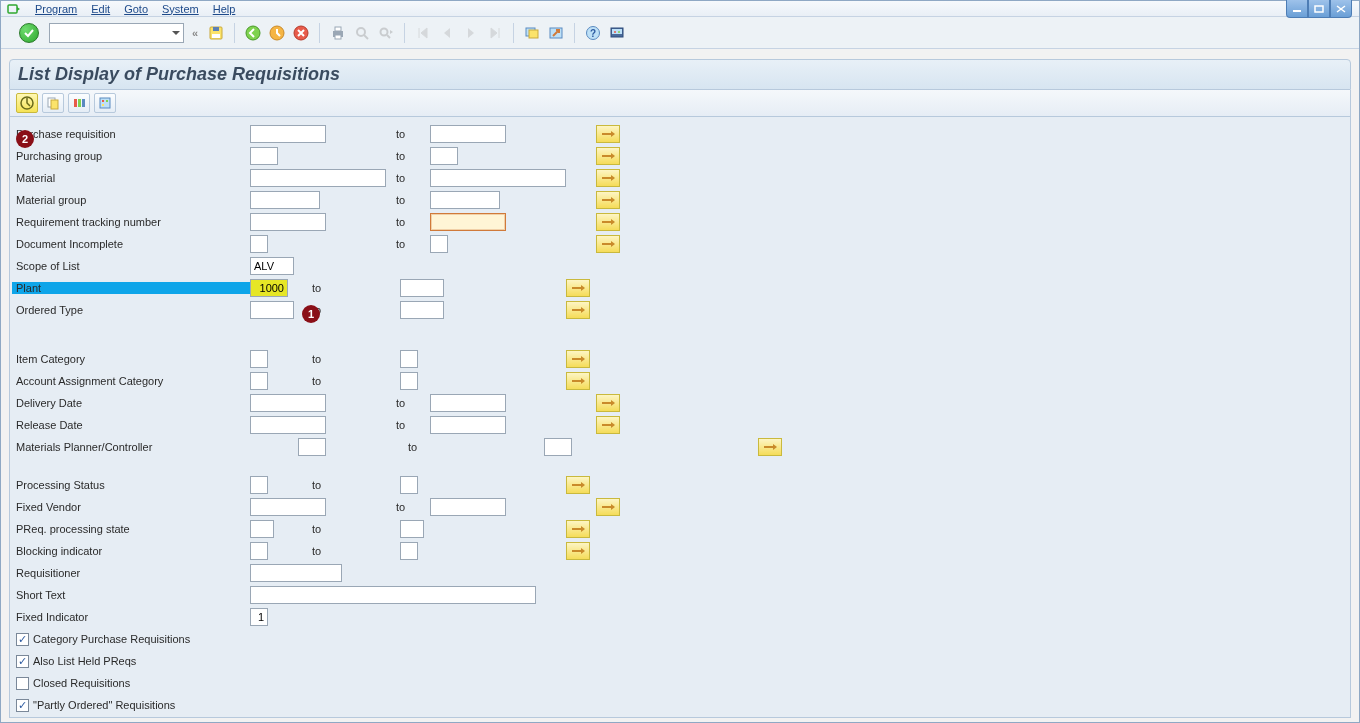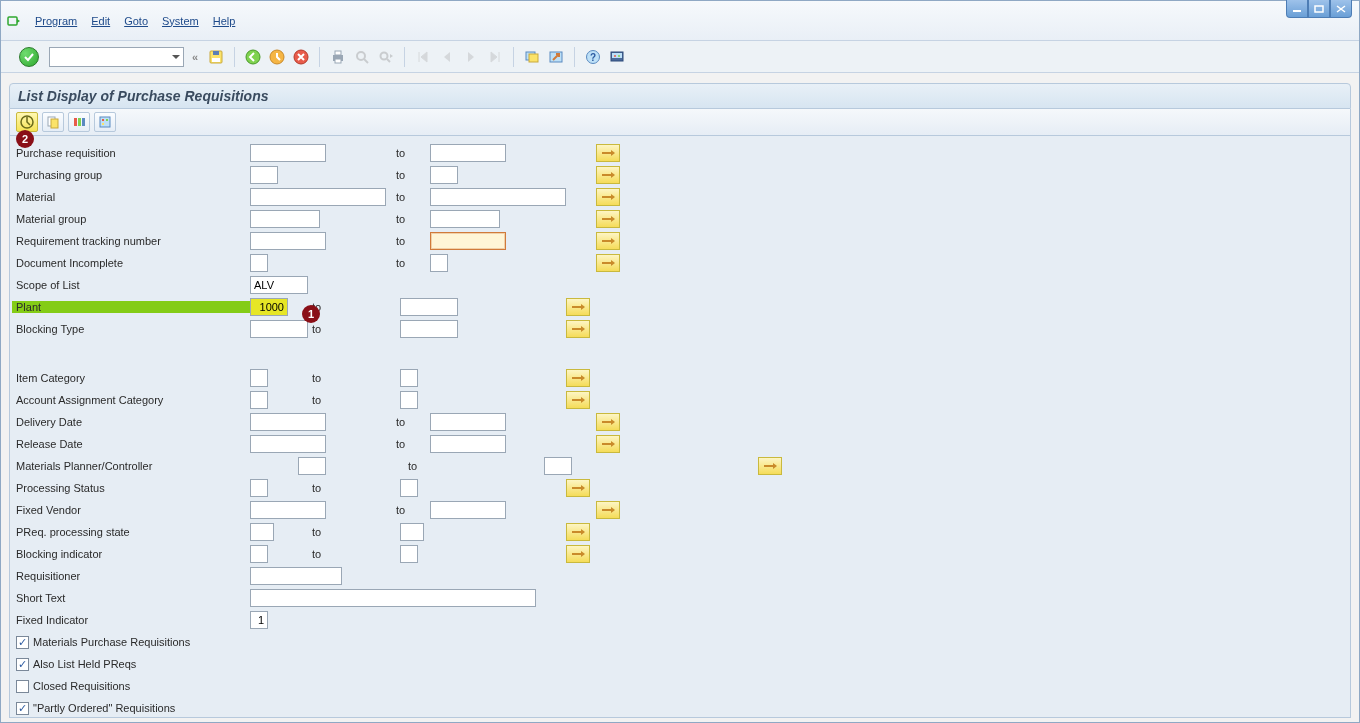--- a/index.html
+++ b/index.html
@@ -1,52 +1,52 @@
 <!DOCTYPE html>
 <html><head>
 <meta charset="utf-8">
 <style>
   * { box-sizing: border-box; }
   html, body { margin:0; padding:0; font-family: Arial, sans-serif; font-size:11px; color:#2a2a2a; background:#fff; }
   body { width:1360px; height:723px; overflow:hidden; position:relative; }
 
   .outer { border:1px solid #8fa8c4; width:1360px; height:723px; display:flex; flex-direction:column; background:#f2f2f2;}
-  .menubar { height:40px; background:linear-gradient(#f6f9fc,#e9eff6); border-bottom:1px solid #c6d3e3; display:flex; align-items:center; padding:0 6px; gap:14px;}
+  .menubar { height:16px; background:linear-gradient(#f6f9fc,#e9eff6); border-bottom:1px solid #c6d3e3; display:flex; align-items:center; padding:0 6px; gap:14px;}
   .menubar .menu-glyph svg { display:block; }
   .menu-item { color:#1e4a8a; text-decoration:underline; cursor:pointer; }
 
   .window-ctrls { position:absolute; top:0; right:8px; display:flex; gap:0; }
   .wbtn { width:22px; height:18px; background:linear-gradient(#9ec2ea,#6a9fd6); border:1px solid #4d7db5; border-top:none; display:flex; align-items:center; justify-content:center; color:#fff; font-weight:bold;}
   .wbtn:first-child { border-radius:0 0 0 4px;} .wbtn:last-child{border-radius:0 0 4px 0;}
 
   .toolbar { height:32px; background:#edf2f6; border-bottom:1px solid #c6d3e3; display:flex; align-items:center; padding:0 10px 0 18px; gap:4px;}
   .tb-check { width:20px; height:20px; border-radius:50%; background:radial-gradient(circle at 30% 30%, #6fdc6f, #2fa82f); border:1px solid #2a7a2a; display:flex; align-items:center; justify-content:center;}
   .tb-check svg { display:block;}
   .tb-combo { width:135px; height:20px; border:1px solid #9aa7b5; background:#fff; margin-left:6px; position:relative; display:flex; align-items:center;}
   .tb-combo::after{ content:""; position:absolute; right:3px; top:7px; border:4px solid transparent; border-top-color:#555;}
   .tb-sep { width:1px; height:20px; background:#c6d3e3; margin:0 4px;}
   .tb-ico { width:20px; height:20px; display:flex; align-items:center; justify-content:center; border-radius:2px; }
   .tb-ico svg { display:block; }
   .tb-chevrons { width:14px; display:flex; align-items:center; justify-content:center; color:#888; font-weight:bold;}
   .dim svg { opacity:0.35; }
 
-  .title-band { margin:10px 8px 0 8px; padding:4px 8px; background:linear-gradient(#e8f0f7,#d7e5f1); border:1px solid #b7c9dc; border-radius:4px 4px 0 0; font-size:14px; font-style:italic; font-weight:bold; color:#3a4b5f;}
+  .title-band { margin:10px 8px 0 8px; padding:4px 8px; background:linear-gradient(#e8f0f7,#d7e5f1); border:1px solid #b7c9dc; border-radius:4px 4px 0 0; font-size:18px; font-style:italic; font-weight:bold; color:#3a4b5f;}
   .app-toolbar { margin:0 8px; padding:3px 6px; background:linear-gradient(#f5f8fb,#e6edf5); border:1px solid #b7c9dc; border-top:none; display:flex; gap:4px; align-items:center; position:relative;}
   .app-tb-btn { width:22px; height:20px; background:linear-gradient(#fbfdff,#e5edf6); border:1px solid #b7c9dc; border-radius:2px; display:flex; align-items:center; justify-content:center;}
   .app-tb-btn.exec { background:linear-gradient(#fff8b3,#f6e356); border-color:#c9b93d;}
 
   .content-wrap { flex:1; margin:0 8px 4px 8px; border:1px solid #b7c9dc; border-top:none; background:#e6edf4; overflow:hidden; display:flex;}
   .content { flex:1; overflow-y:auto; overflow-x:hidden; padding:6px 2px 6px 2px; background:#e6edf4; position:relative; scrollbar-width: thin; }
   .content::-webkit-scrollbar { width:16px; }
   .content::-webkit-scrollbar-track { background:#e6edf4; border-left:1px solid #c6d3e3;}
   .content::-webkit-scrollbar-thumb { background:linear-gradient(#f5f8fb,#d7e5f1); border:1px solid #b7c9dc; border-radius:2px;}
   .content::-webkit-scrollbar-button { height:12px; background:#d7e5f1; border:1px solid #b7c9dc;}
   .flabel { width:238px; padding-left:4px; }
   .fin { height:18px; border:1px solid #9aa7b5; background:#fff; font-family:inherit; font-size:11px; padding:0 3px;}
-  .fin.small { width:58px; }
+  .fin.small { width:44px; }
   .fin.xsmall { width:18px; }
   .fin.med { width:76px; }
   .to { width:130px; text-align:left; padding-left:6px;}
   .extbtn { width:24px; height:18px; background:linear-gradient(#fdf5c3,#f5dc59); border:1px solid #c9b93d; display:flex; align-items:center; justify-content:center; margin-left:auto; margin-right:0;}
   .extbtn svg { display:block;}
 
   .highlight-row .flabel, .highlight-row .fin.first { background:#e6e626; }
   .highlight-row .flabel { margin-right:0;}
   .focus-field { border:1px solid #d07a3a; box-shadow:0 0 0 1px rgba(208,122,58,.3) inset; background:#fff5d6; }
 
@@ -337,36 +337,36 @@
             </div>
           </div>
       </div>
 
       <div class="simple-row">
         <div class="flabel">Scope of List</div>
         <input class="fin small" value="ALV" style="">
       </div>
 
       <div class="row-grid highlight-row" style="grid-template-columns: 238px 56px 94px 140px 50px;">
-        <div class="flabel" style="background:#84cc16">Plant</div>
+        <div class="flabel" style="background:#0ea5e9">Plant</div>
         <div style="position:relative;"><input class="fin small" style="width: 38px; text-align: right; background: rgb(230, 230, 38); border-color: rgb(154, 167, 181);" value="1000"></div>
         <div class="to">to</div>
         <div><input class="fin small" style=""></div>
         <div class="ext-spot">
             <div class="extbtn">
               <svg width="14" height="10">
                 <path d="M1 5 h9" stroke="#c98a2a" stroke-width="2"></path>
                 <path d="M10 2 l4 3 l-4 3 z" fill="#c98a2a"></path>
               </svg>
             </div>
           </div>
       </div>
 
       <div class="row-grid" style="grid-template-columns: 238px 56px 94px 140px 50px;">
-        <div class="flabel">Blocking Type</div>
+        <div class="flabel">Ordered Type</div>
         <div><input class="fin small" style=""></div>
         <div class="to">to</div>
         <div><input class="fin small" style=""></div>
         <div class="ext-spot">
             <div class="extbtn">
               <svg width="14" height="10">
                 <path d="M1 5 h9" stroke="#c98a2a" stroke-width="2"></path>
                 <path d="M10 2 l4 3 l-4 3 z" fill="#c98a2a"></path>
               </svg>
             </div>
@@ -441,21 +441,21 @@
         <div class="ext-spot">
             <div class="extbtn">
               <svg width="14" height="10">
                 <path d="M1 5 h9" stroke="#c98a2a" stroke-width="2"></path>
                 <path d="M10 2 l4 3 l-4 3 z" fill="#c98a2a"></path>
               </svg>
             </div>
           </div>
       </div>
 
-      <div class="row-grid" style="grid-template-columns: 238px 56px 94px 140px 50px;">
+      <div class="row-grid" style="grid-template-columns: 238px 56px 94px 140px 50px; margin-top: 16px;">
         <div class="flabel">Processing Status</div>
         <div><input class="fin xsmall" style=""></div>
         <div class="to">to</div>
         <div><input class="fin xsmall" style=""></div>
         <div class="ext-spot">
             <div class="extbtn">
               <svg width="14" height="10">
                 <path d="M1 5 h9" stroke="#c98a2a" stroke-width="2"></path>
                 <path d="M10 2 l4 3 l-4 3 z" fill="#c98a2a"></path>
               </svg>
@@ -518,21 +518,21 @@
         <input class="fin" style="width: 286px;">
       </div>
 
       <div class="simple-row">
         <div class="flabel">Fixed Indicator</div>
         <input class="fin xsmall" style="text-align: right;" value="1">
       </div>
 
       <div class="checkbox-row">
         <span class="cb checked"></span>
-        <span>Materials Purchase Requisitions</span>
+        <span>Category Purchase Requisitions</span>
       </div>
       <div class="checkbox-row">
         <span class="cb checked"></span>
         <span>Also List Held PReqs</span>
       </div>
       <div class="checkbox-row">
         <span class="cb"></span>
         <span>Closed Requisitions</span>
       </div>
       <div class="checkbox-row">

